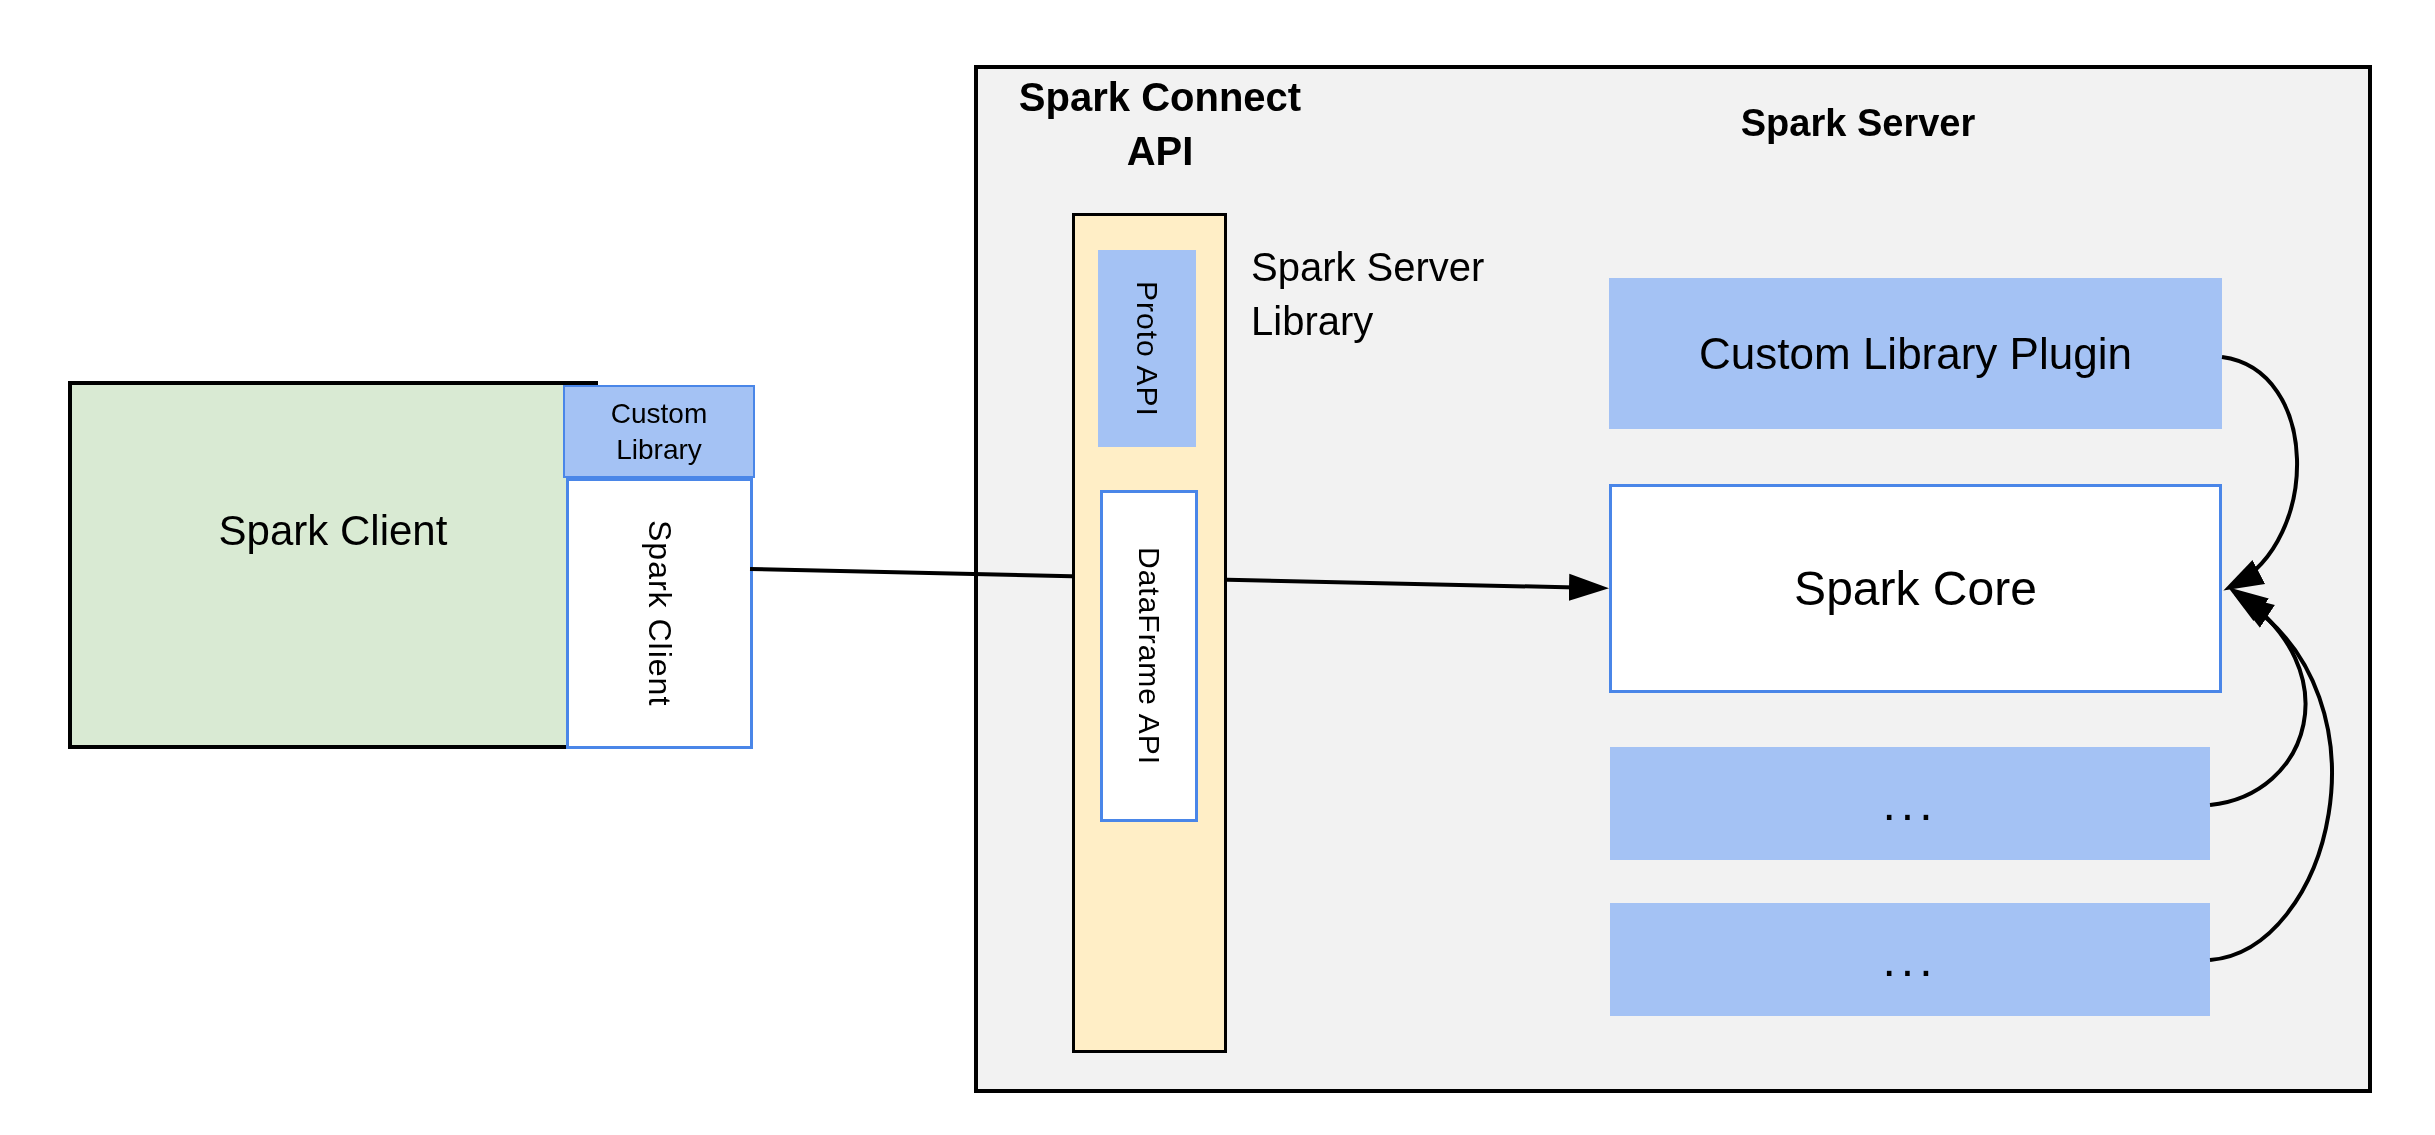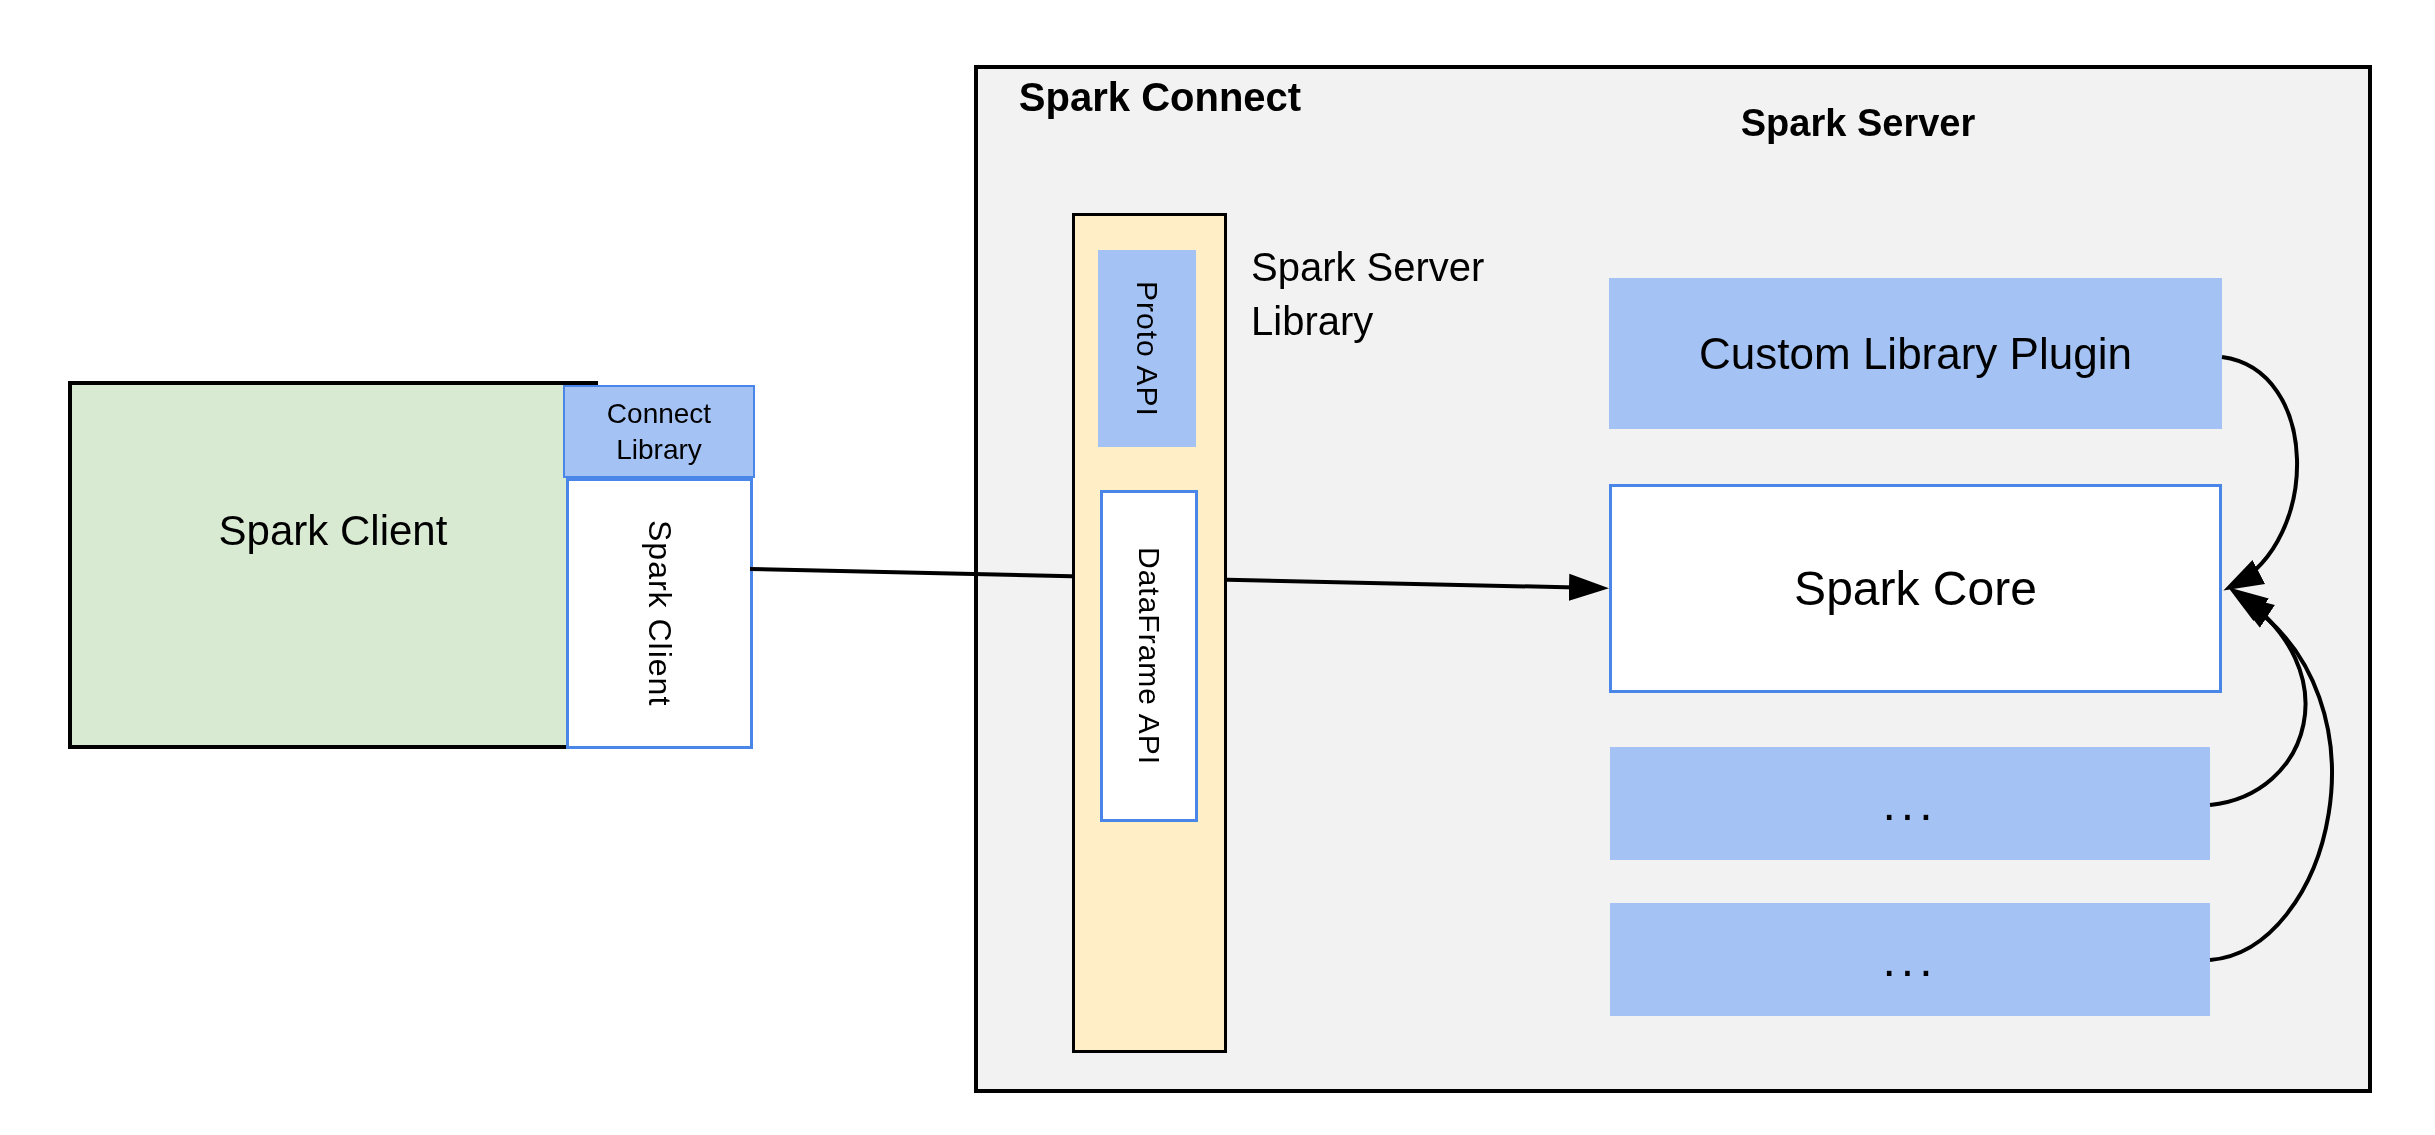--- a/index.html
+++ b/index.html
@@ -38,20 +38,21 @@
 </style>
 </head>
 <body>
 
 <div class="canvas">
 
   <div class="box server-outer"></div>
 
   <div class="connect-label">
     <div>Spark Connect</div>
+    <div>API</div>
   </div>
 
   <div class="server-title">Spark Server</div>
 
   <div class="library-label">
     <div>Spark Server</div>
     <div>Library</div>
   </div>
 
   <div class="box center-flex core-box">
@@ -70,21 +71,21 @@
     <span>...</span>
   </div>
 
   <div class="box client-app-box"></div>
   <div class="client-app-label">
     <div>Spark Client</div>
   </div>
 
   <div class="box center-flex package-box">
     <div>
-      <div>Connect</div>
+      <div>Custom</div>
       <div>Library</div>
     </div>
   </div>
 
   <div class="box center-flex spark-client-box">
     <span class="vtext-lg">Spark Client</span>
   </div>
 
   <svg class="arrow-layer" viewBox="0 0 2435 1135" xmlns="http://www.w3.org/2000/svg">
     <defs>

